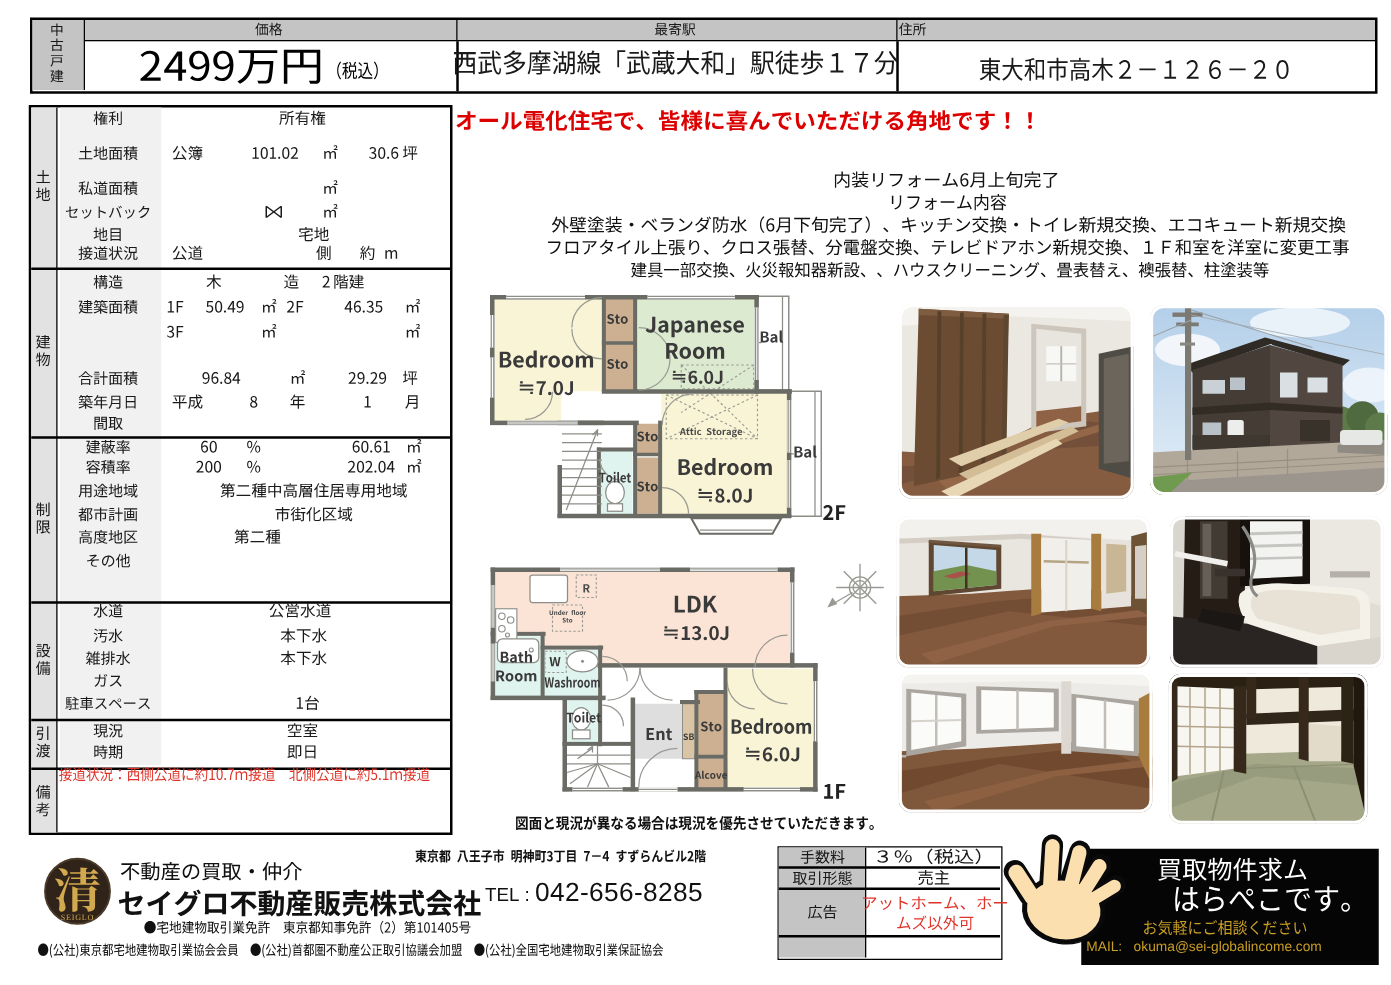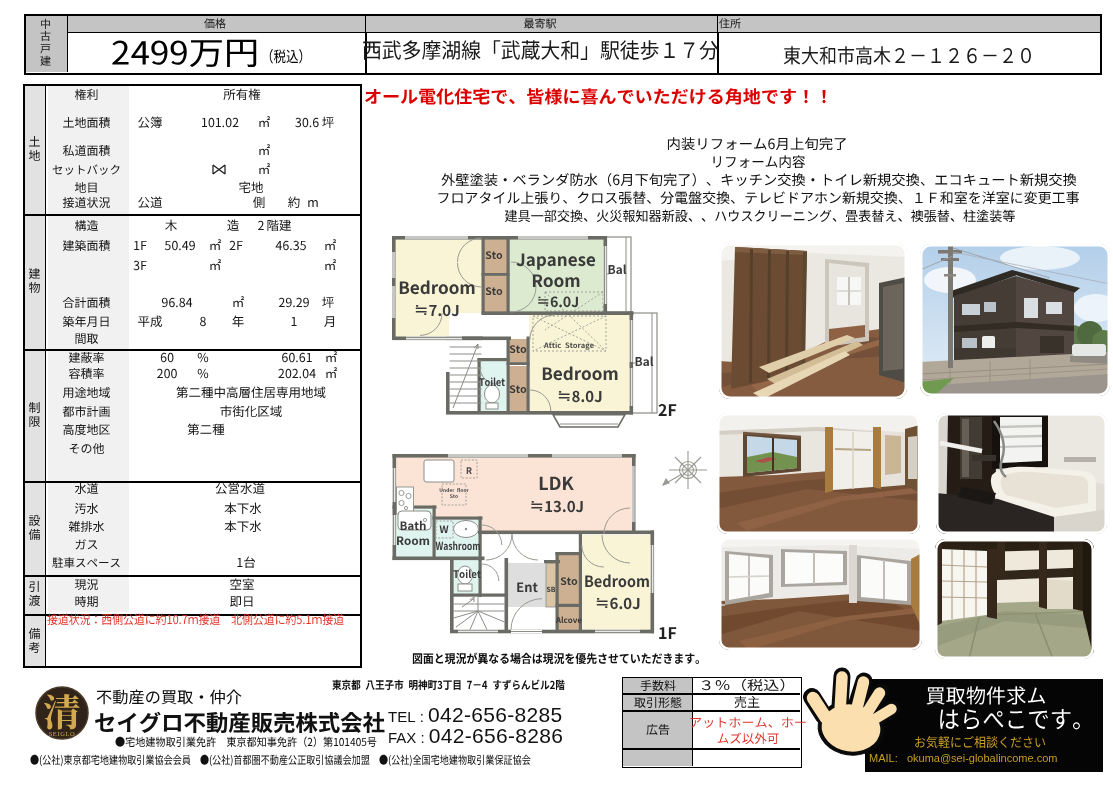--- a/index.html
+++ b/index.html
@@ -571,22 +571,20 @@
 
 <svg class="abs" style="left:34px;top:685px" width="56" height="56" viewBox="0 0 56 56" xmlns="http://www.w3.org/2000/svg">
 <circle cx="28" cy="28" r="26" fill="#30231a"></circle>
 <circle cx="28" cy="28" r="26" fill="none" stroke="#4a3a28" stroke-width="1.5"></circle>
 <text x="28" y="51" text-anchor="middle" font-family="Liberation Serif,serif" font-size="6.5" fill="#d2a94f" letter-spacing="0.6">SEIGLO</text>
 </svg>
 
 <div class="abs" style="left:388px;top:703px;color:#111;white-space:nowrap">
 <span style="font-size:15px">TEL&nbsp;:&nbsp;</span><span style="font-size:21px;letter-spacing:0.3px">042-656-8285</span></div>
 
-<div class="abs" style="left:388px;top:724px;color:#111;white-space:nowrap">
-<span style="font-size:15px">FAX&nbsp;:&nbsp;</span><span style="font-size:21px;letter-spacing:0.3px">042-656-8286</span></div>
 
 <div class="abs" style="left:865px;top:679px;width:238px;height:93px;background:#050505"></div>
 
 <div class="abs" style="left:869px;top:752px;color:#c99e25;font-size:11px;white-space:nowrap">MAIL:&nbsp;&nbsp;&nbsp;okuma@sei-globalincome.com</div>
 
 <svg class="abs" style="left:800px;top:660px" width="112" height="104" viewBox="800 660 112 104" xmlns="http://www.w3.org/2000/svg">
 <g stroke="#0a0a0a" fill="none" stroke-linecap="round">
 <ellipse cx="851" cy="728" rx="33" ry="27" fill="#0a0a0a" transform="rotate(8 851 728)"></ellipse>
 <line x1="840" y1="706" x2="842" y2="676" stroke-width="17"></line>
 <line x1="856" y1="706" x2="864" y2="681" stroke-width="17"></line>

